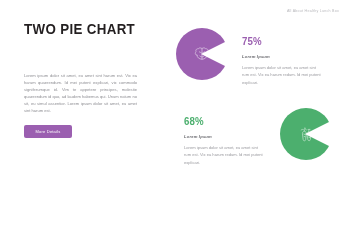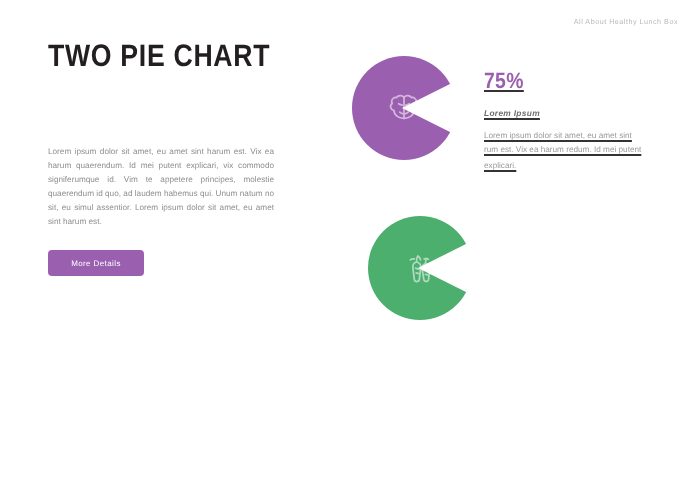--- a/index.html
+++ b/index.html
@@ -134,21 +134,21 @@
     width: 19px;
     height: 19px;
     opacity: 0.55;
   }
   .pie-icon svg { display: block; width: 100%; height: 100%; }
 
   
   .stat {
     width: 82px;
   }
-  .row-1 .stat { margin-left: 14px; margin-top: 8px; text-decoration: underline; }
+  .row-1 .stat { margin-left: 14px; margin-top: 8px; }
   .row-2 .stat { margin-right: 14px; margin-top: 8px; }
 
   .pct {
     font-family: "Liberation Sans", sans-serif;
     font-weight: bold;
     font-size: 11px;
     line-height: 1;
     letter-spacing: 0.2px;
     transform: scaleX(0.88);
     transform-origin: left center;
@@ -210,20 +210,25 @@
 
     <div class="stat">
       <div class="pct purple">75%</div>
       <div class="sub">Lorem Ipsum</div>
       <div class="desc">Lorem ipsum dolor sit amet, eu amet sint rum est. Vix ea harum redum. Id mei putent explicari.</div>
     </div>
   </div>
 
   <div class="row row-2">
 
+    <div class="stat">
+      <div class="pct green">68%</div>
+      <div class="sub">Lorem Ipsum</div>
+      <div class="desc">Lorem ipsum dolor sit amet, eu amet sint rum est. Vix ea harum redum. Id mei putent explicari.</div>
+    </div>
 
     <div class="pie-wrap">
       <div class="pie green"></div>
       <div class="notch"></div>
       <span class="pie-icon">
         <svg viewBox="0 0 24 24" fill="none" stroke="#ffffff" stroke-width="1.1" stroke-linecap="round" stroke-linejoin="round">
           <path d="M9.6 8.2c-1.5.6-2.3 2-2.1 3.6l.9 7.4c.1.8.8 1.4 1.6 1.4.8 0 1.5-.6 1.6-1.4l.8-7.4c.2-1.7-.8-3.2-2.4-3.6z"></path>
           <path d="M9.9 8.1c-.3-1.3-.1-2.6.7-3.6"></path>
           <path d="M10.6 4.5c.9.5 1.5 1.4 1.7 2.4"></path>
           <path d="M8.4 6.3c-.9-.2-1.8 0-2.5.6"></path>

